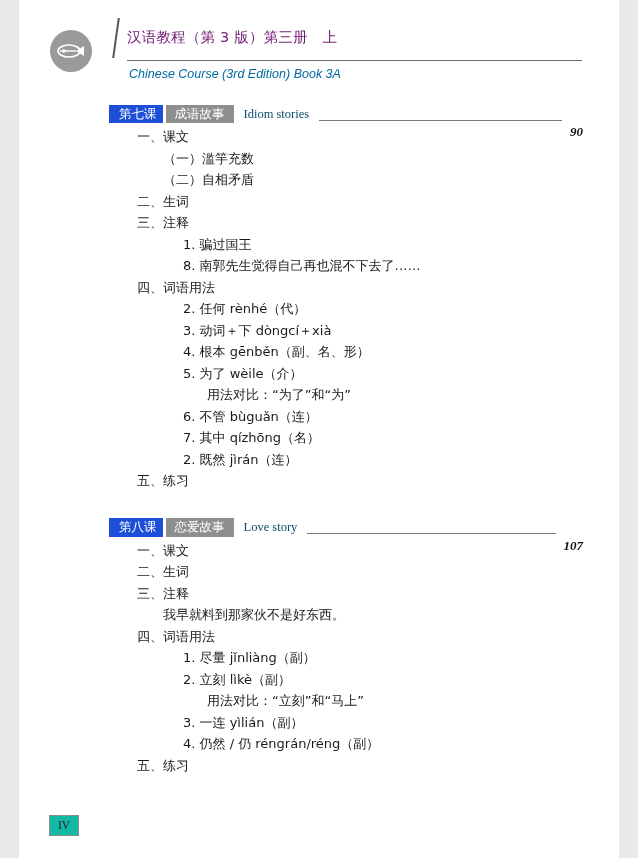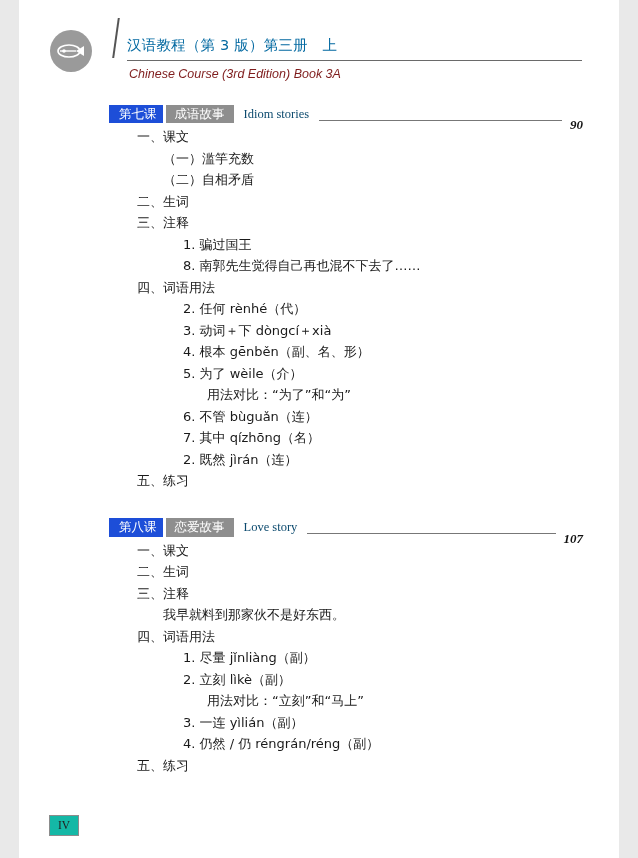--- a/index.html
+++ b/index.html
@@ -54,40 +54,40 @@
     left: 96px;
     top: 18px;
     width: 2px;
     height: 40px;
     background: #555;
     transform: skewX(-8deg);
   }
   .title-zh {
     position: absolute;
     left: 108px;
-    top: 36px;
+    top: 28px;
     font-size: 14.5px;
-    color: #0369a1;
+    color: #701a75;
     font-family: "DejaVu Sans", "Liberation Sans", sans-serif;
     letter-spacing: 0.2px;
   }
   .title-underline {
     position: absolute;
     left: 108px;
     top: 60px;
     width: 455px;
     height: 1px;
     background: #6a6a6a;
   }
   .title-en {
     position: absolute;
     left: 110px;
     top: 67px;
     font-size: 12.5px;
-    color: #7f1d1d;
+    color: #0369a1;
     font-style: italic;
     font-family: "Liberation Sans", sans-serif;
   }
 
   
   .lesson {
     position: relative;
     margin-left: 90px;
     margin-right: 36px;
   }
@@ -129,21 +129,21 @@
     position: relative;
     top: 6px;
   }
   .lesson-page {
     font-size: 13px;
     font-style: italic;
     font-weight: bold;
     color: #111;
     font-family: "Liberation Serif", serif;
     position: relative;
-    top: 11px;
+    top: 18px;
   }
 
   .toc-list {
     margin: 2px 0 0 0;
     padding: 0;
     list-style: none;
   }
   .toc-line {
     font-size: 13px;
     color: #1a1a1a;

